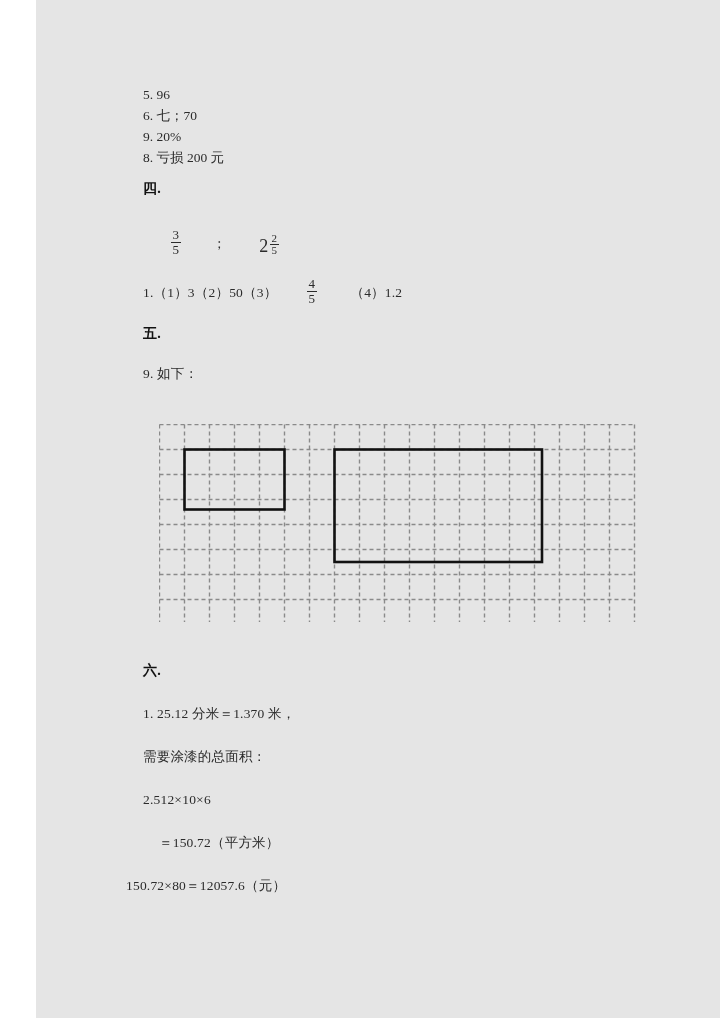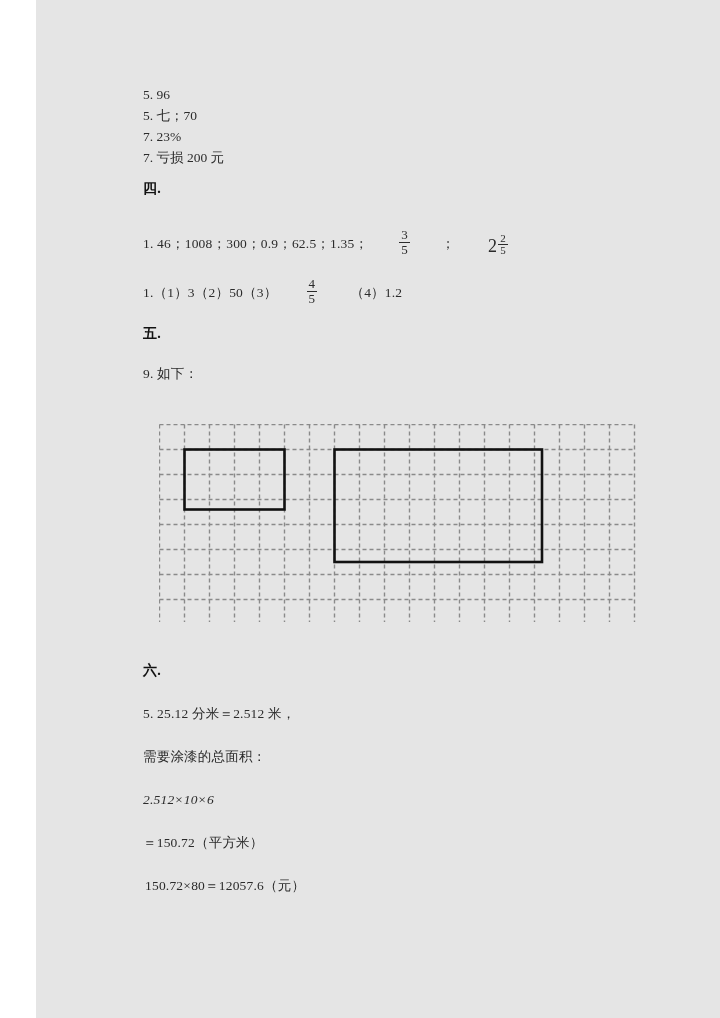--- a/index.html
+++ b/index.html
@@ -97,29 +97,28 @@
     height: 198px;
   }
 </style>
 </head>
 <body>
 
 <div class="page">
 
   <div class="ans-list">
     <div class="row">5. 96</div>
-    <div class="row">5. 七；70</div>
-    <div class="row">7. 23%</div>
-    <div class="row">7. 亏损 200 元</div>
+    <div class="row">6. 七；70</div>
+    <div class="row">9. 20%</div>
+    <div class="row">8. 亏损 200 元</div>
   </div>
 
   <div class="section-head" style="left:107px; top:180px;">四.</div>
 
   <div class="line" style="left:107px; top:228px;">
-    <span>1. 46；1008；300；0.9；62.5；1.35；</span>
     <span style="display:inline-block; width:22px;"></span>
     <span class="frac">
       <span class="num">3</span>
       <span class="den">5</span>
     </span>
     <span style="display:inline-block; width:22px;"></span>
     <span>；</span>
     <span style="display:inline-block; width:26px;"></span>
     <span class="mixed">
       <span class="whole">2</span><span class="frac"><span class="num">2</span><span class="den">5</span></span>
@@ -176,19 +175,19 @@
         </g>
       <g id="grid-shapes">
           <rect x="25.5" y="25.5" width="100" height="60" fill="none" stroke="#111111" stroke-width="2.6"></rect>
           <rect x="175.5" y="25.5" width="207.50000000000003" height="112.5" fill="none" stroke="#111111" stroke-width="2.6"></rect>
         </g>
     </svg>
   </div>
 
   <div class="section-head" style="left:107px; top:662px;">六.</div>
 
-  <div class="line" style="left:107px; top:705px;">5. 25.12 分米＝2.512 米，</div>
+  <div class="line" style="left:107px; top:705px;">1. 25.12 分米＝1.370 米，</div>
   <div class="line" style="left:107px; top:748px;font-family:Liberation Serif, serif;">需要涂漆的总面积：</div>
-  <div class="line" style="left:107px; top:791px;font-style:italic;">2.512×10×6</div>
-  <div class="line" style="left:107px; top:834px;">＝150.72（平方米）</div>
-  <div class="line" style="left:109px; top:877px;text-align:center;">150.72×80＝12057.6（元）</div>
+  <div class="line" style="left:107px; top:791px;">2.512×10×6</div>
+  <div class="line" style="left:123px; top:834px;">＝150.72（平方米）</div>
+  <div class="line" style="left:90px; top:877px;text-align:center;">150.72×80＝12057.6（元）</div>
 
 </div>
 
 </body></html>

